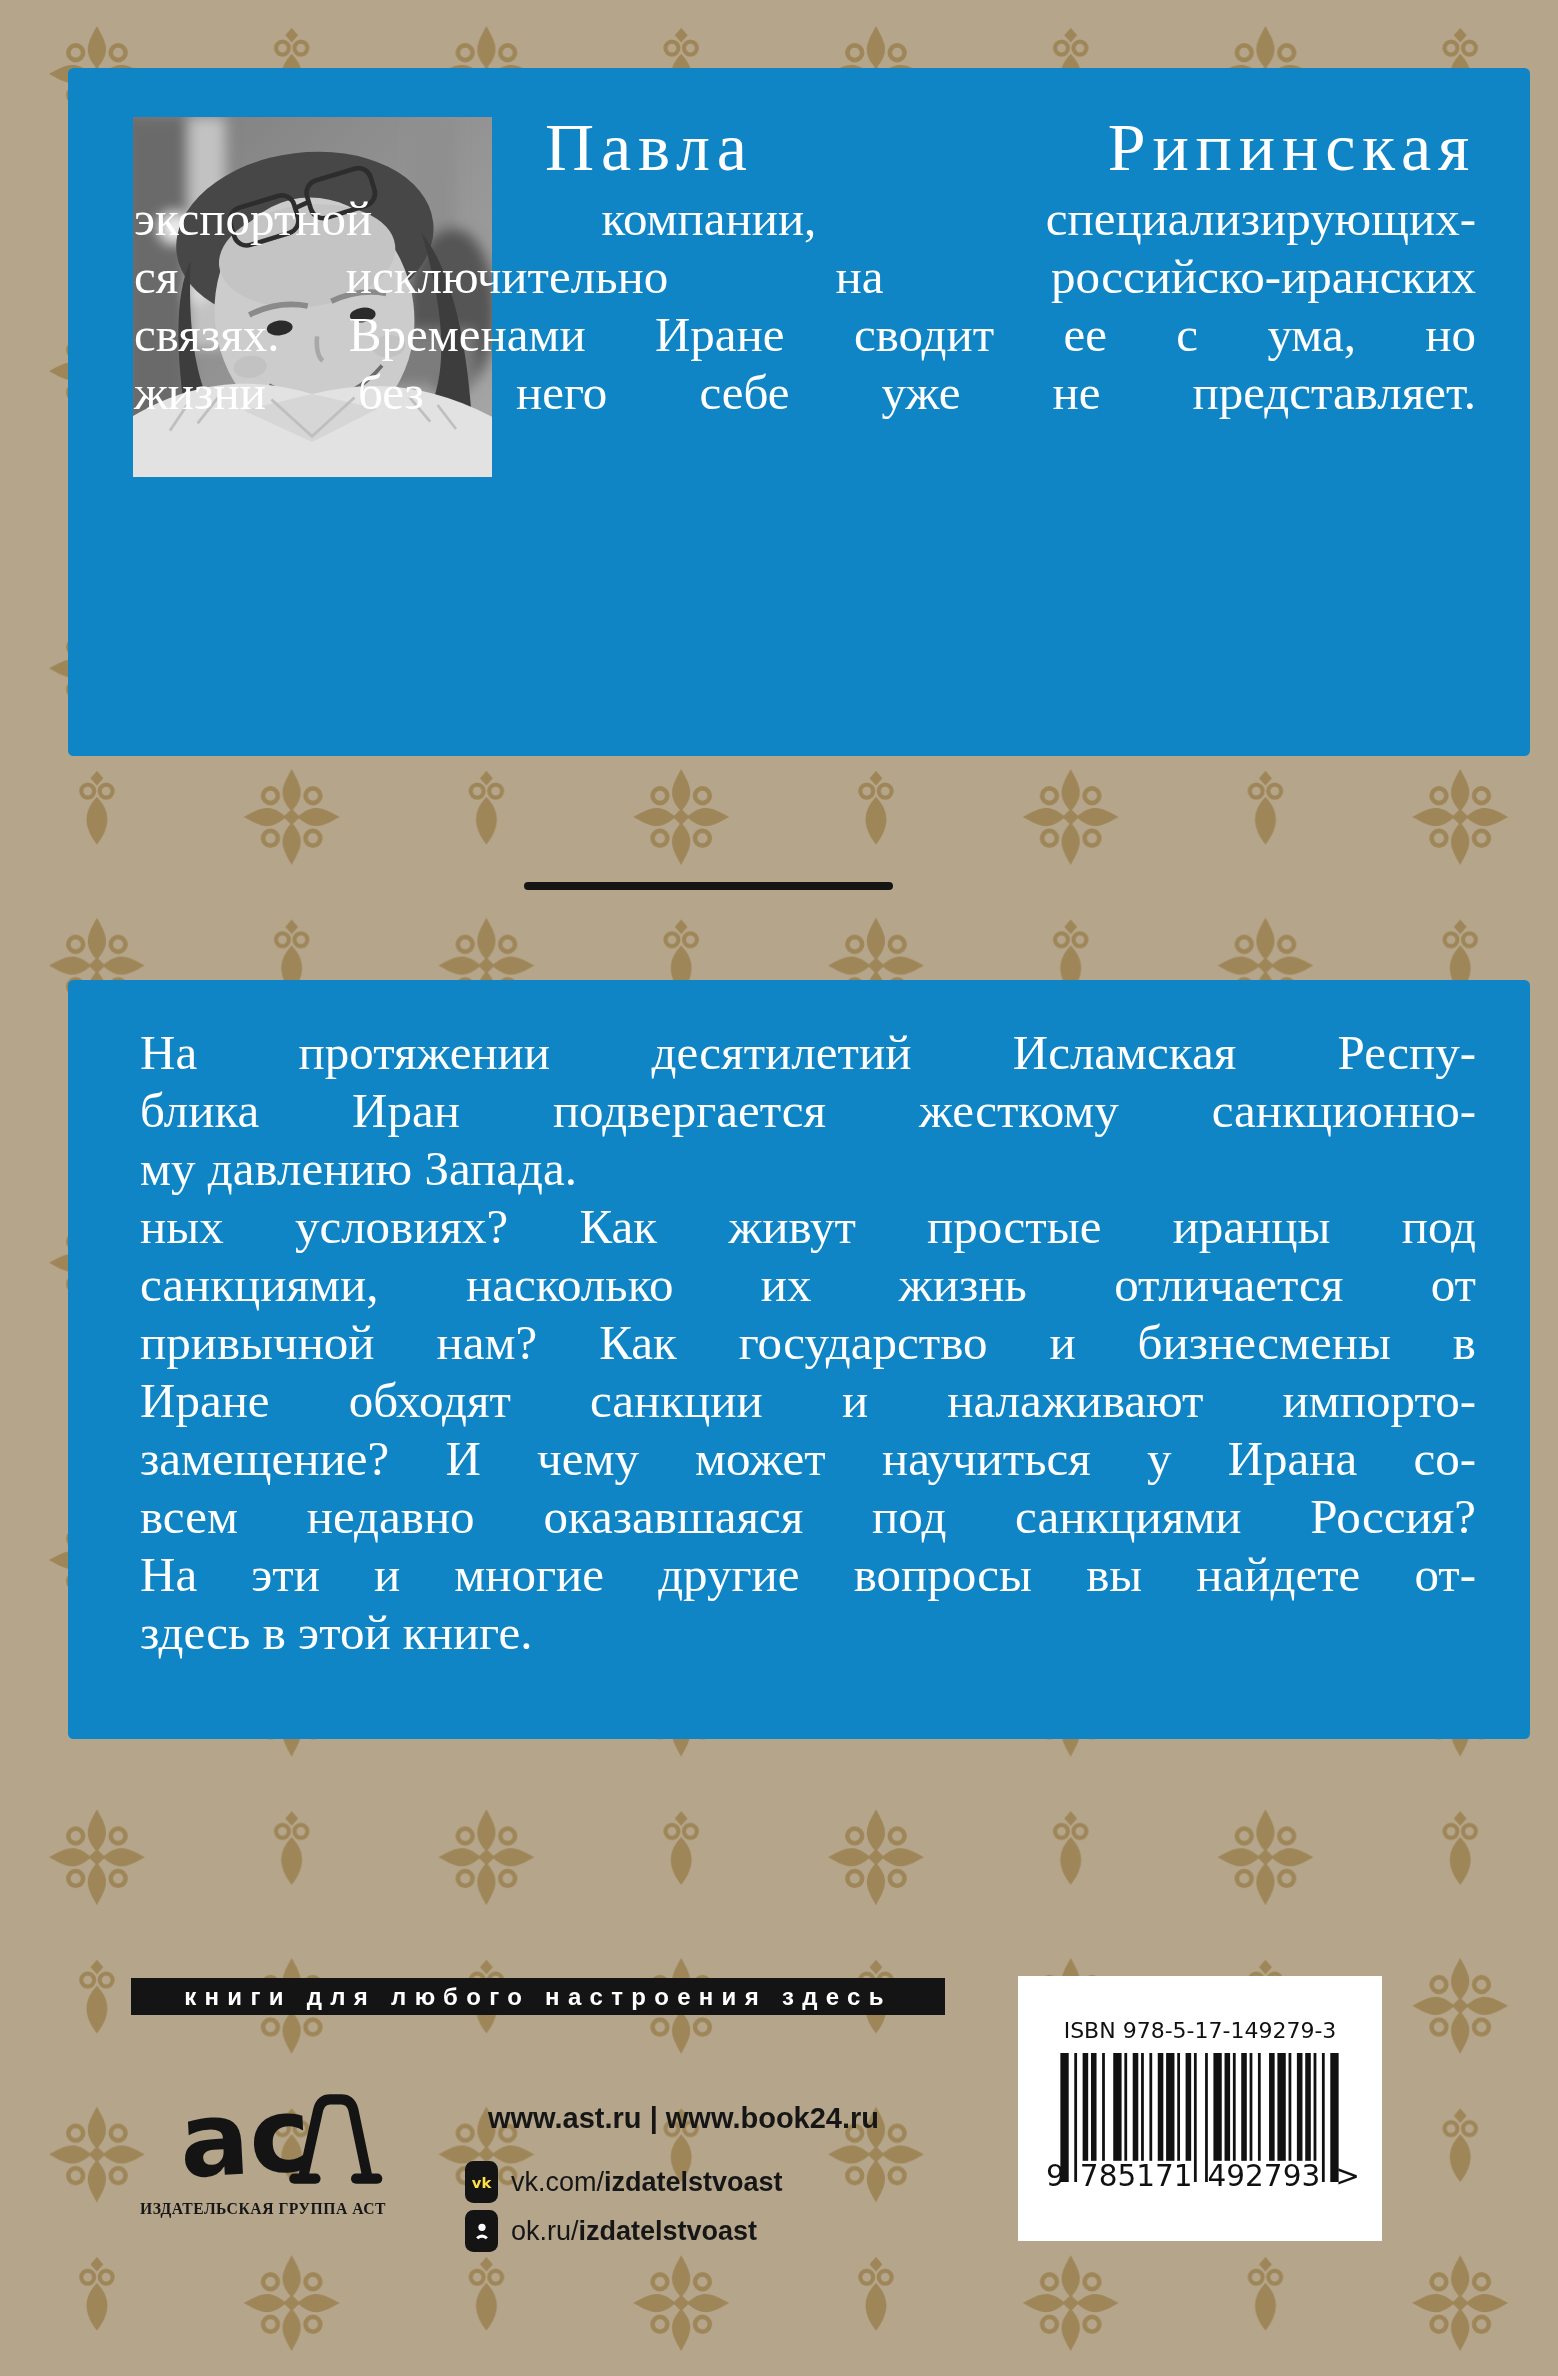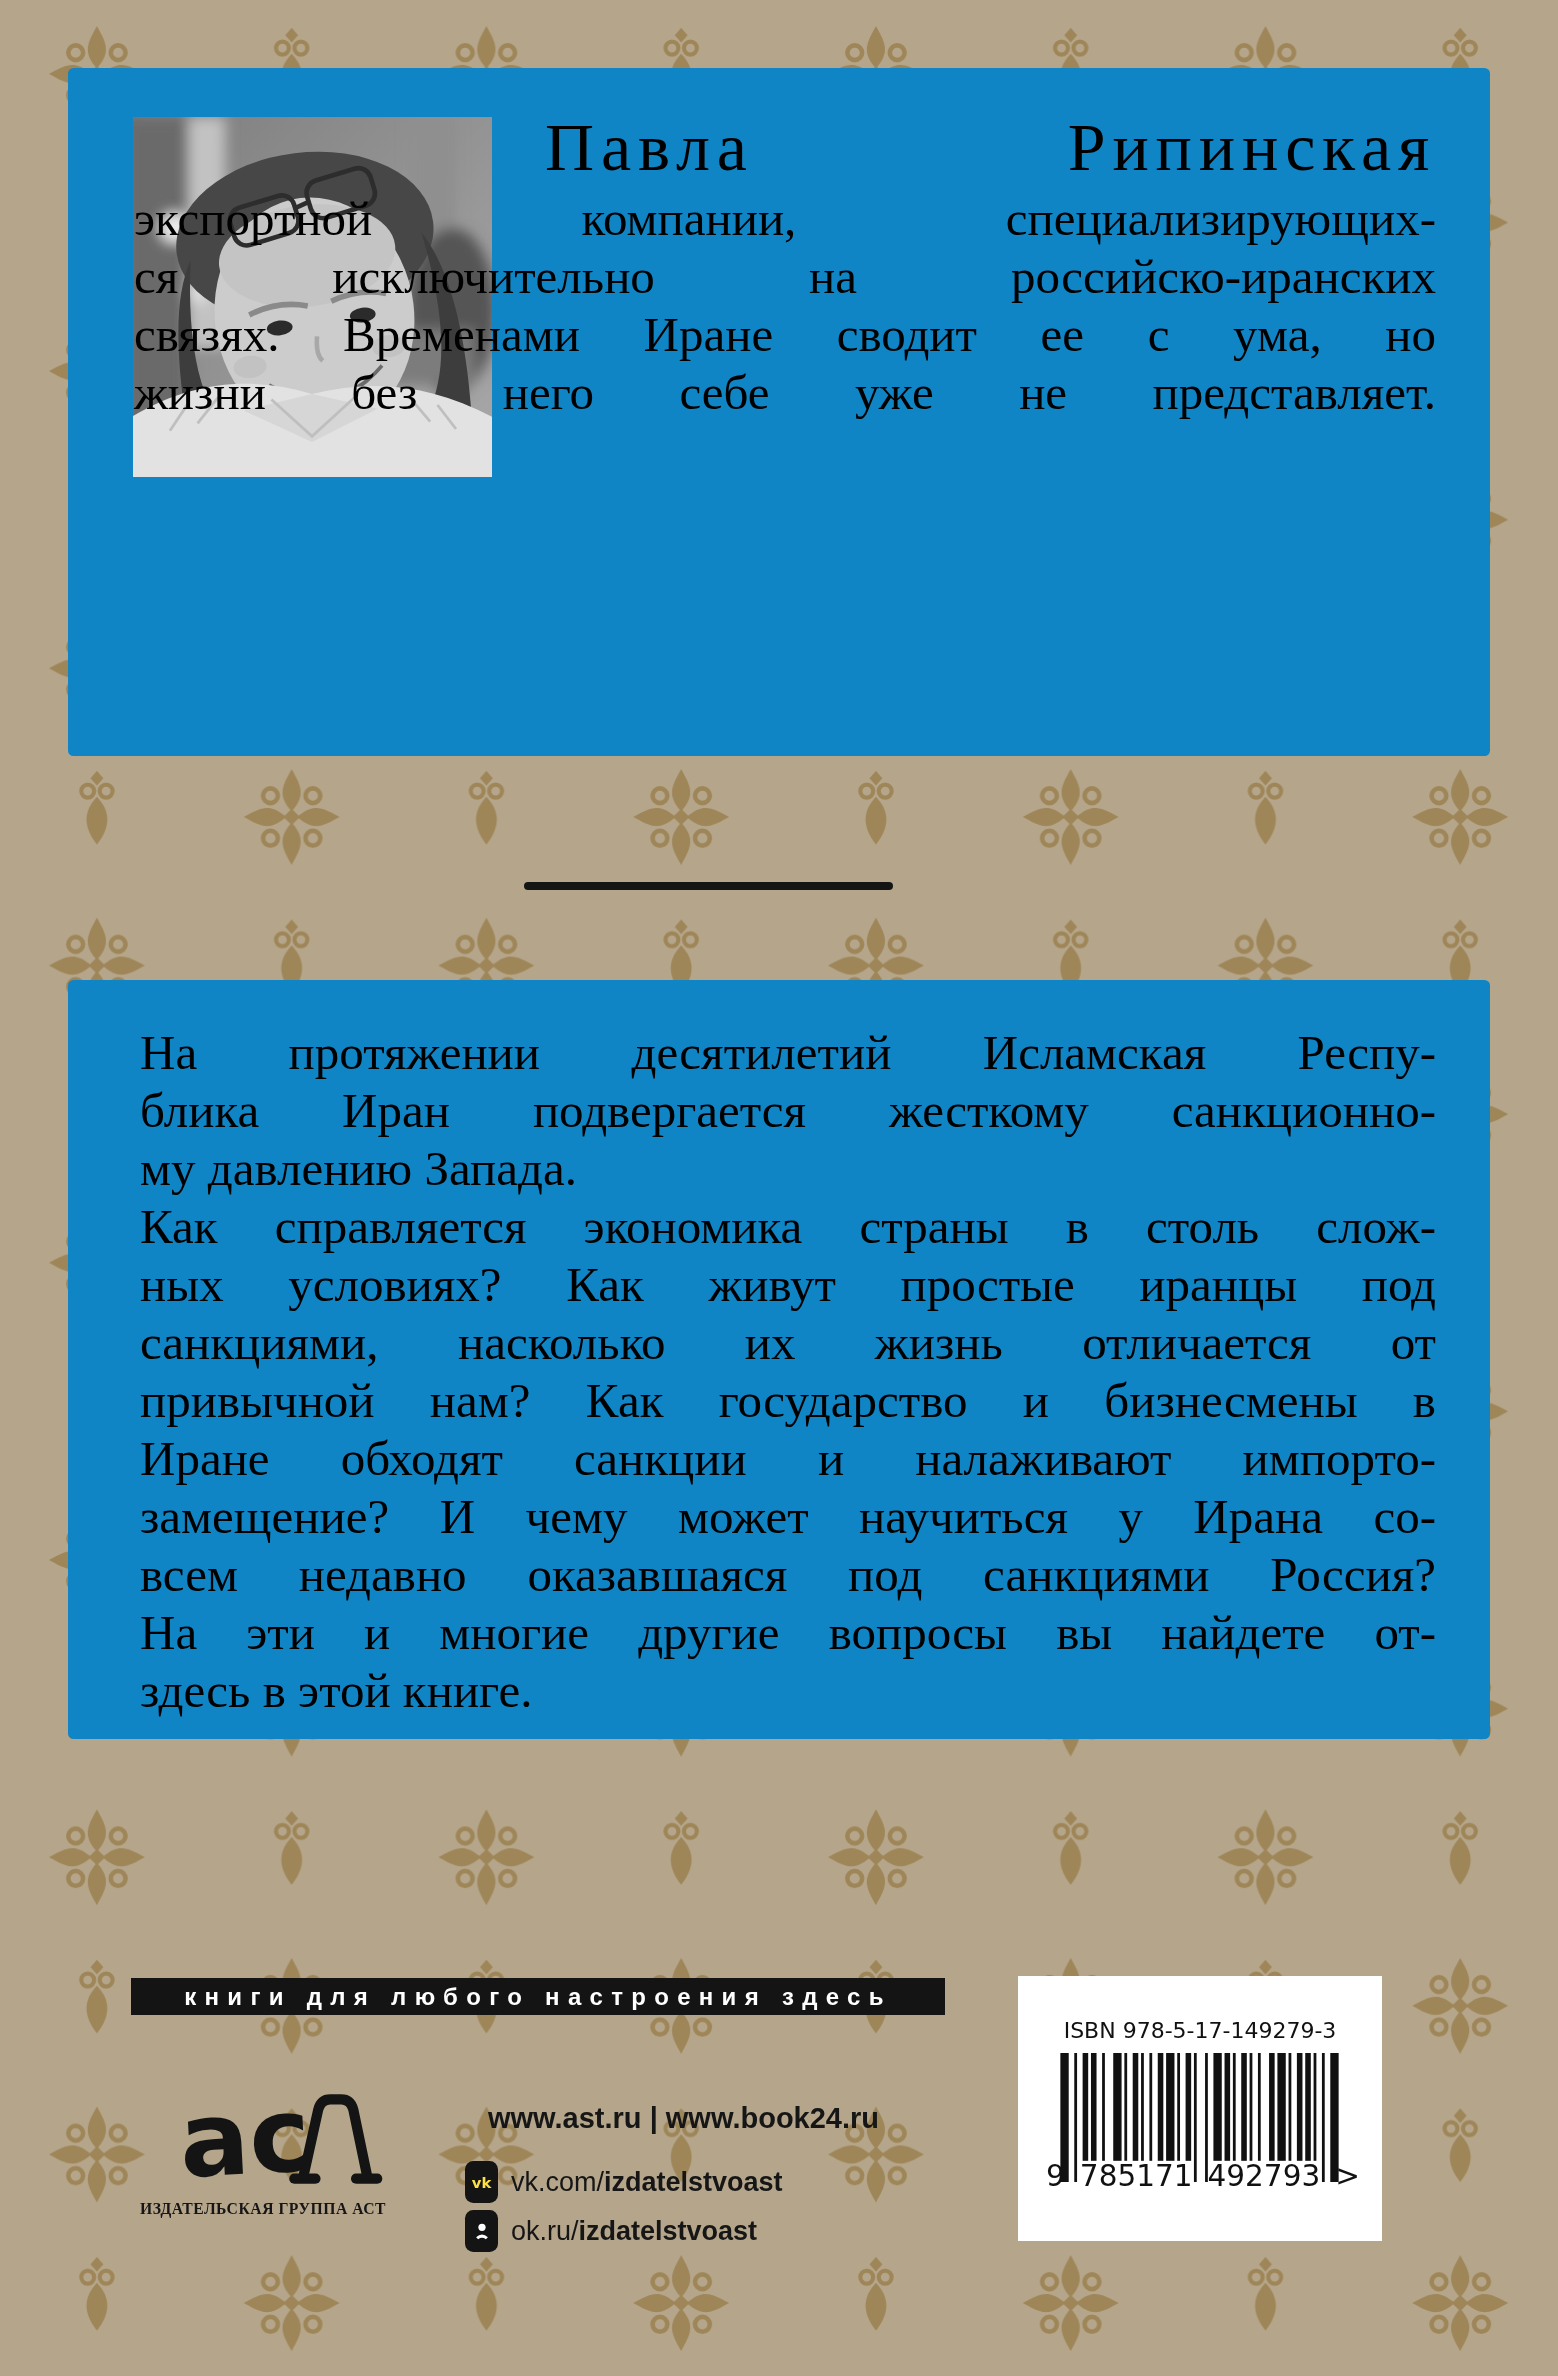--- a/index.html
+++ b/index.html
@@ -1,20 +1,20 @@
 <!DOCTYPE html>
 <html style="font-size:14.8px"><head>
 <meta charset="utf-8">
 <style>
   html,body{margin:0;padding:0;background:#8d8170;}
   .page{position:relative;width:1559px;height:2377px;overflow:hidden;background:#b5a68b;}
   .bgsvg{position:absolute;left:0;top:0;z-index:0;display:block;}
 
-  .panel{position:absolute;z-index:2;background:#1085c5;border-radius:5.5px;color:#000000;
-         font-family:"Liberation Serif",serif;}
+  .panel{position:absolute;z-index:2;background:#1085c5;border-radius:5.5px;color:#ffffff;
+         font-family:"Liberation Serif",serif;padding-left:40px;}
   .panel1{left:68px;top:68px;width:1422px;height:688px;}
   .panel2{left:68px;top:980px;width:1422px;height:759px;}
 
   .photo{position:absolute;left:65px;top:49px;width:359px;height:360px;overflow:hidden;}
   .photo svg{display:block;}
 
   .p1text{position:absolute;left:66px;right:54px;top:37px;}
   .p2text{position:absolute;left:72px;right:54px;top:44px;}
 
   .title{margin-left:411px;font-size:68px;line-height:85px;letter-spacing:0.10em;
@@ -155,21 +155,20 @@
     </div>
   </div>
 
   <div class="divider"></div>
 
   <div class="panel panel2">
     <div class="p2text">
       <div class="bl">На протяжении десятилетий Исламская Респу-</div>
       <div class="bl">блика Иран подвергается жесткому санкционно-</div>
       <div class="bl lleft">му давлению Запада.</div>
-      <div class="bl">Как справляется экономика страны в столь слож-</div>
       <div class="bl">ных условиях? Как живут простые иранцы под</div>
       <div class="bl">санкциями, насколько их жизнь отличается от</div>
       <div class="bl">привычной нам? Как государство и бизнесмены в</div>
       <div class="bl">Иране обходят санкции и налаживают импорто-</div>
       <div class="bl">замещение? И чему может научиться у Ирана со-</div>
       <div class="bl">всем недавно оказавшаяся под санкциями Россия?</div>
       <div class="bl">На эти и многие другие вопросы вы найдете от-</div>
       <div class="bl lleft">здесь в этой книге.</div>
     </div>
   </div>

